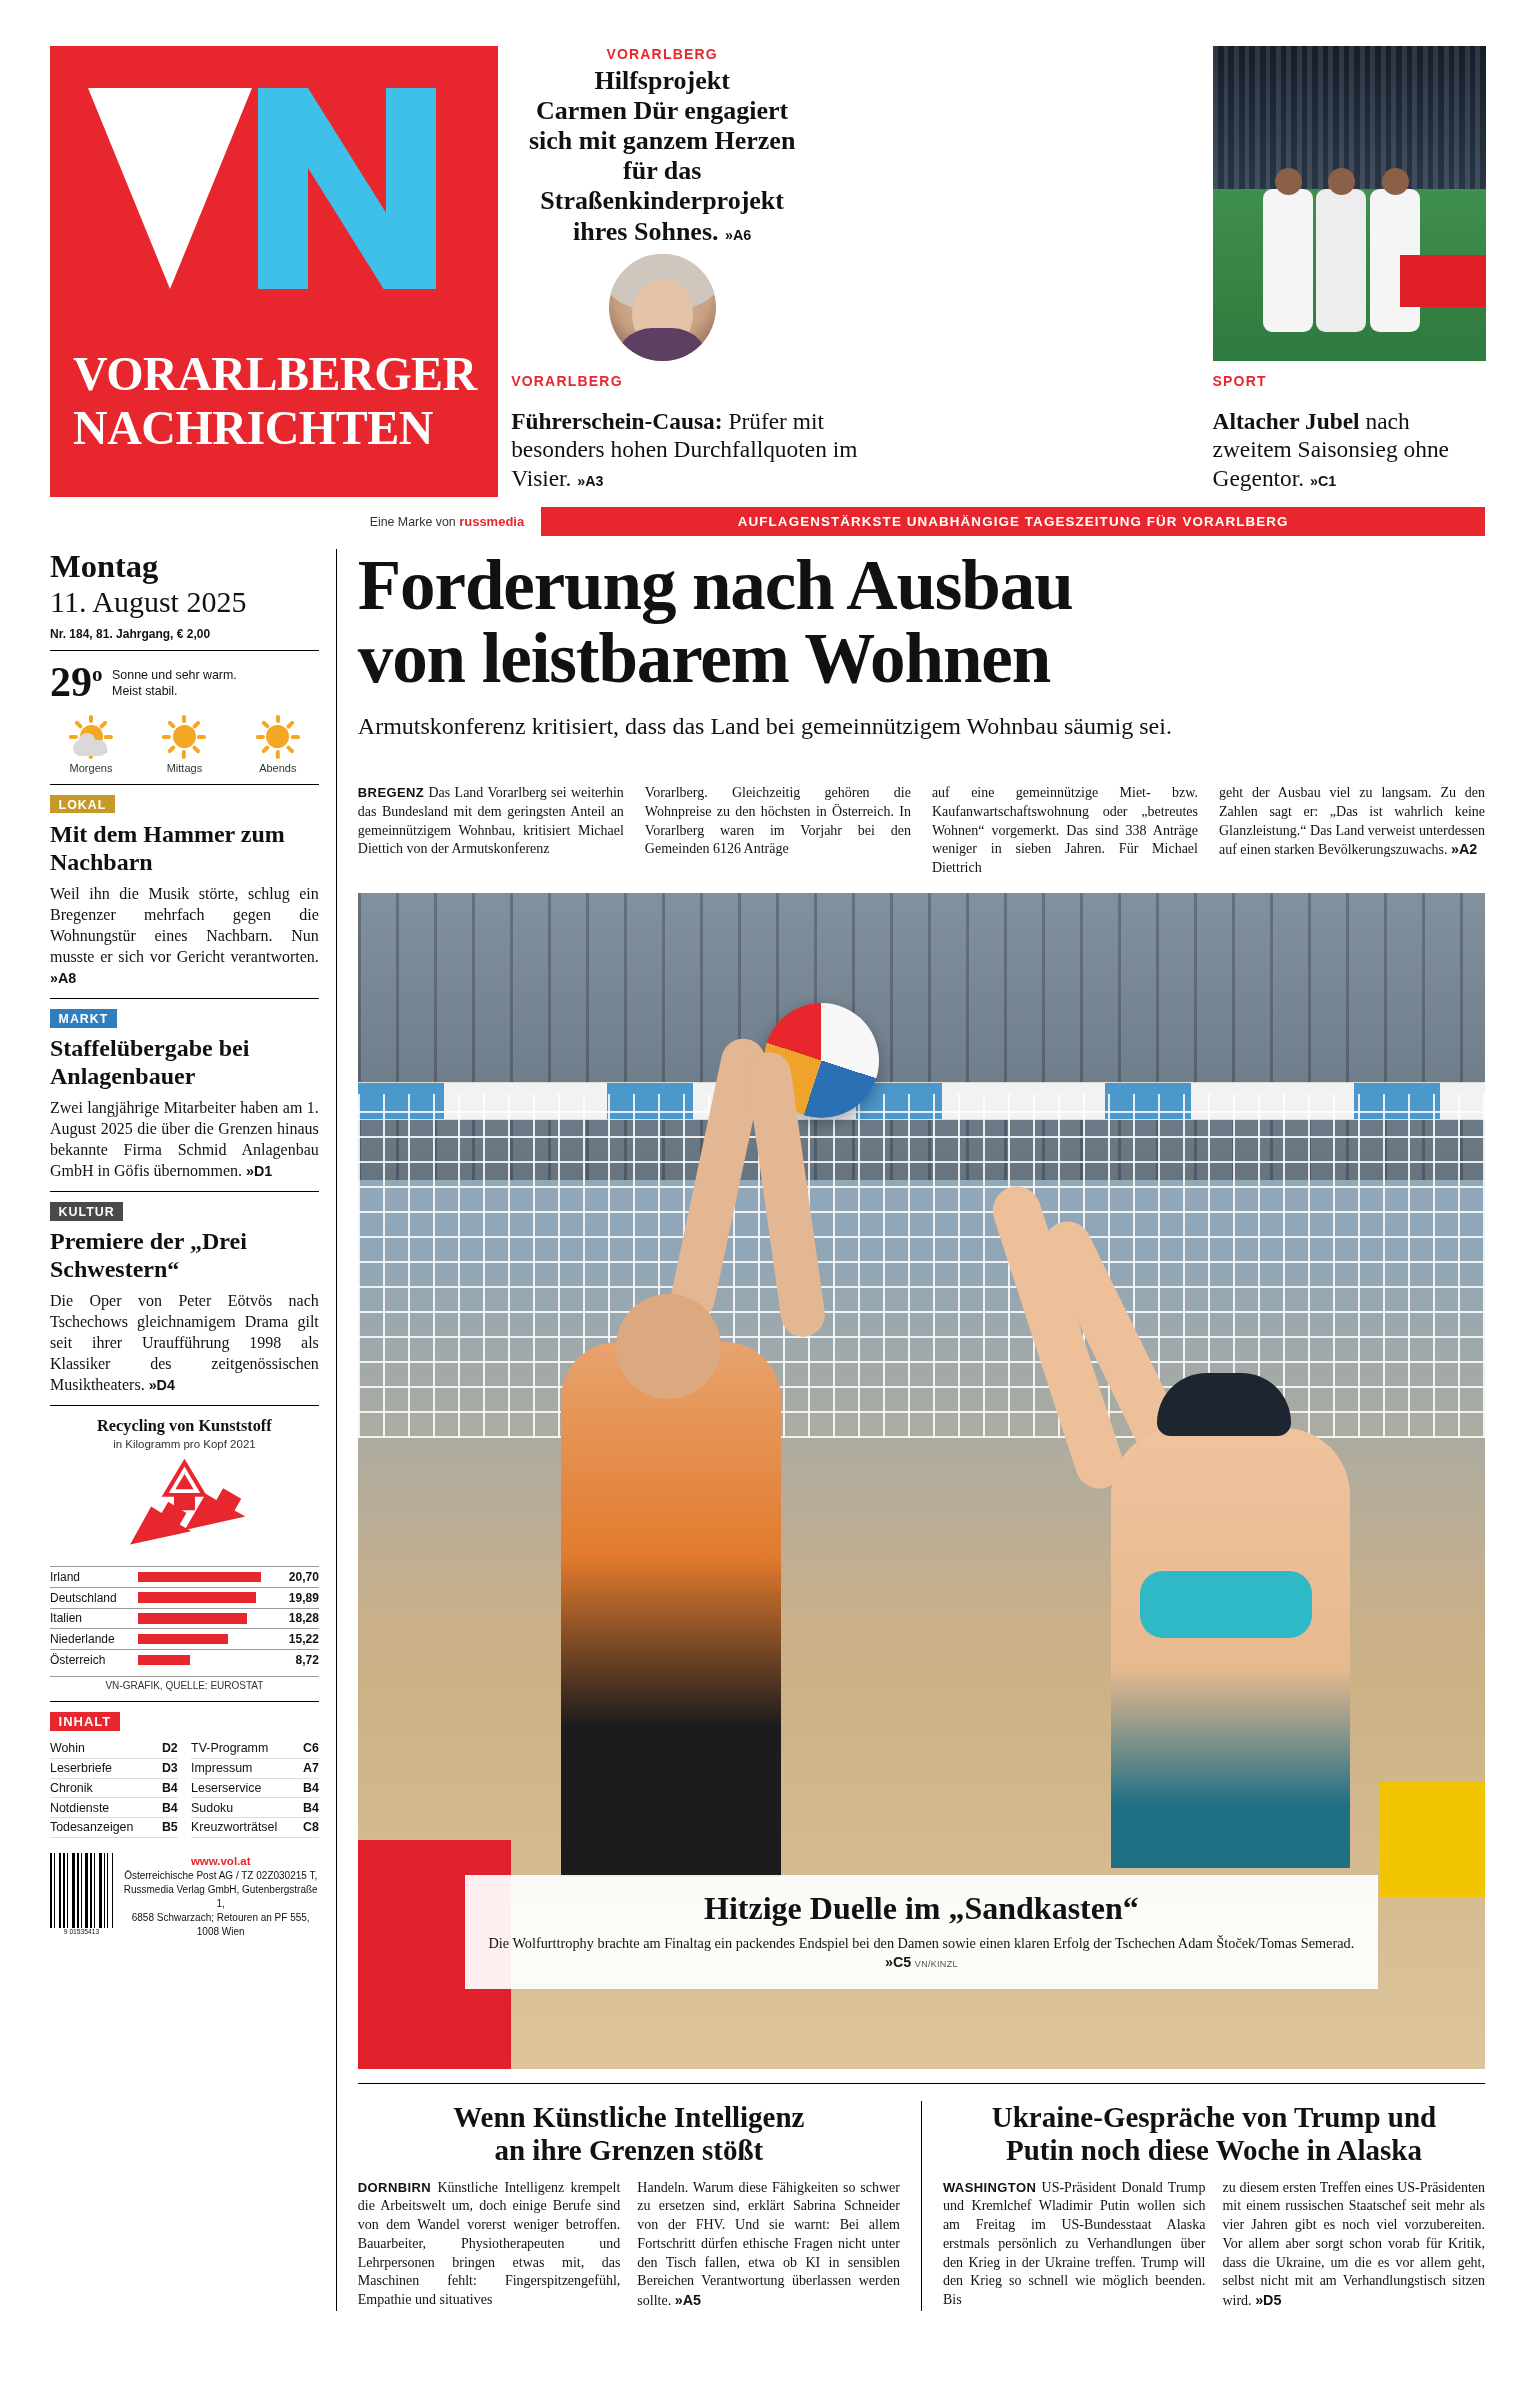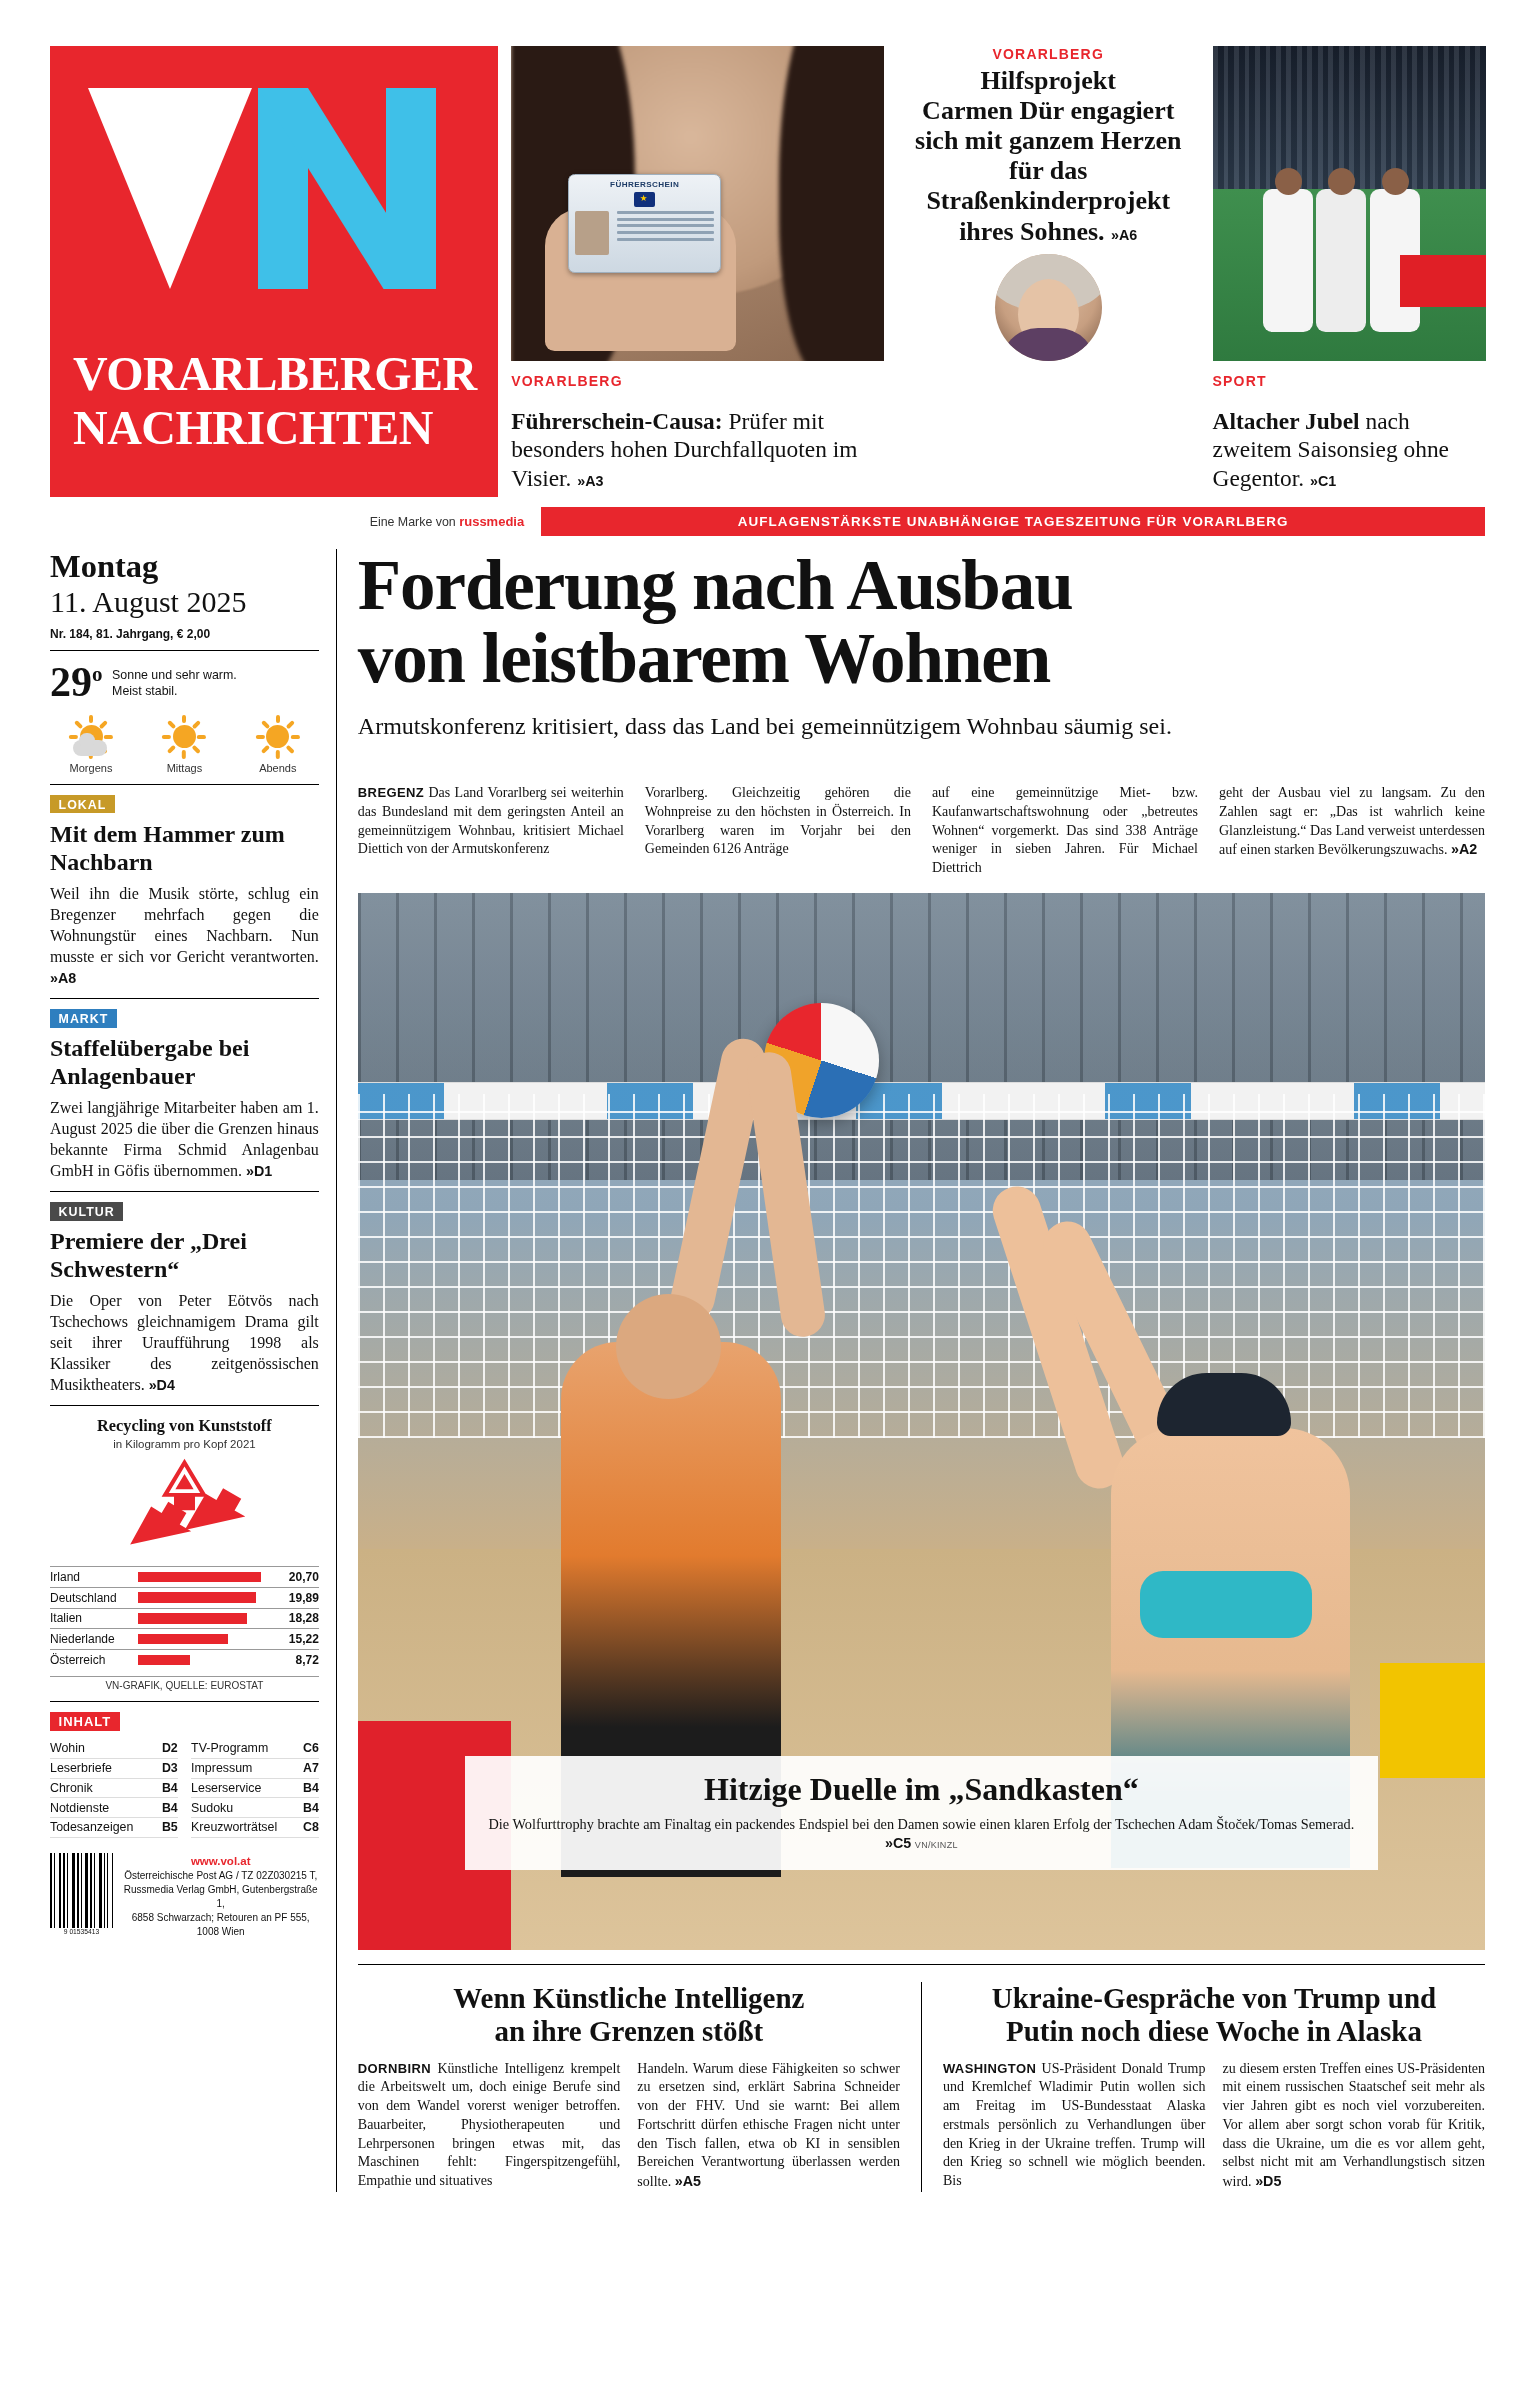--- a/index.html
+++ b/index.html
@@ -194,21 +194,21 @@
   }
   .subhead {
     font-family:"Liberation Serif", serif; font-size:24px; margin-top:15.3px; line-height:1.25;
   }
   .lead-cols { display:flex; gap:21px; margin-top:15.3px; }
   .lead-cols .c { flex:1; font-family:"Liberation Serif", serif; font-size:14px; line-height:1.34; text-align:justify; hyphens:auto;margin-top:28px; }
   .lead-cols .c b { font-family:"Liberation Sans", sans-serif; font-weight:bold; font-size:13px; letter-spacing:0.4px; }
 
   
   .photo-main {
-    margin-top:15.3px; width:100%; height:1057px; position:relative; overflow:hidden;
+    margin-top:15.3px; width:100%; height:1176px; position:relative; overflow:hidden;
     background:linear-gradient(180deg,#9fb2c2 0%, #8fa6b8 30%, #c9b089 62%, #d7c09a 100%);
   }
   .pm-hall { position:absolute; left:0; right:0; top:0; height:287px; background:linear-gradient(180deg,#7b8b99,#5e6d7a); }
   .pm-hall:after { content:""; position:absolute; inset:0;
     background:repeating-linear-gradient(90deg, rgba(0,0,0,.18) 0 2.9px, rgba(255,255,255,.05) 2.9px 38px); }
   .pm-sand { position:absolute; left:0; right:0; bottom:0; height:401px; background:linear-gradient(180deg,#cbb184,#ddc49b); }
   .pm-net { position:absolute; left:0; right:0; top:201px; height:344px;
     background:
       repeating-linear-gradient(90deg, rgba(255,255,255,.85) 0 1.9px, rgba(255,255,255,0) 1.9px 25px),
       repeating-linear-gradient(0deg, rgba(255,255,255,.85) 0 1.9px, rgba(255,255,255,0) 1.9px 25px);
@@ -267,38 +267,20 @@
       </div>
       <div class="logo-text">
         <div class="l1">VORARLBERGER</div>
         <div class="l2">NACHRICHTEN</div>
       </div>
     </div>
 
     <div class="teaser-col">
       <div class="teaser-top">
 
-        <div class="teaser-img-1">
-          <div class="t1-face"></div>
-          <div class="t1-hair"></div>
-          <div class="t1-hair2"></div>
-          <div class="t1-hand"></div>
-          <div class="t1-card">
-            <div class="hdr">FÜHRERSCHEIN</div>
-            <div class="eu"></div>
-            <div class="photo"></div>
-            <div class="lines">
-                <i></i>
-                <i></i>
-                <i></i>
-                <i></i>
-                <i></i>
-              </div>
-          </div>
-        </div>
 
         <div class="mid-col">
           <div class="kicker">VORARLBERG</div>
           <div class="mid-title">
             <span class="lead">Hilfsprojekt</span><br>
             <span>Carmen Dür engagiert sich mit ganzem Herzen für das Straßenkinderprojekt ihres Sohnes.</span>
             <span class="ref">»A6</span>
           </div>
           <div class="mid-portrait">
             <div class="hairm"></div>

